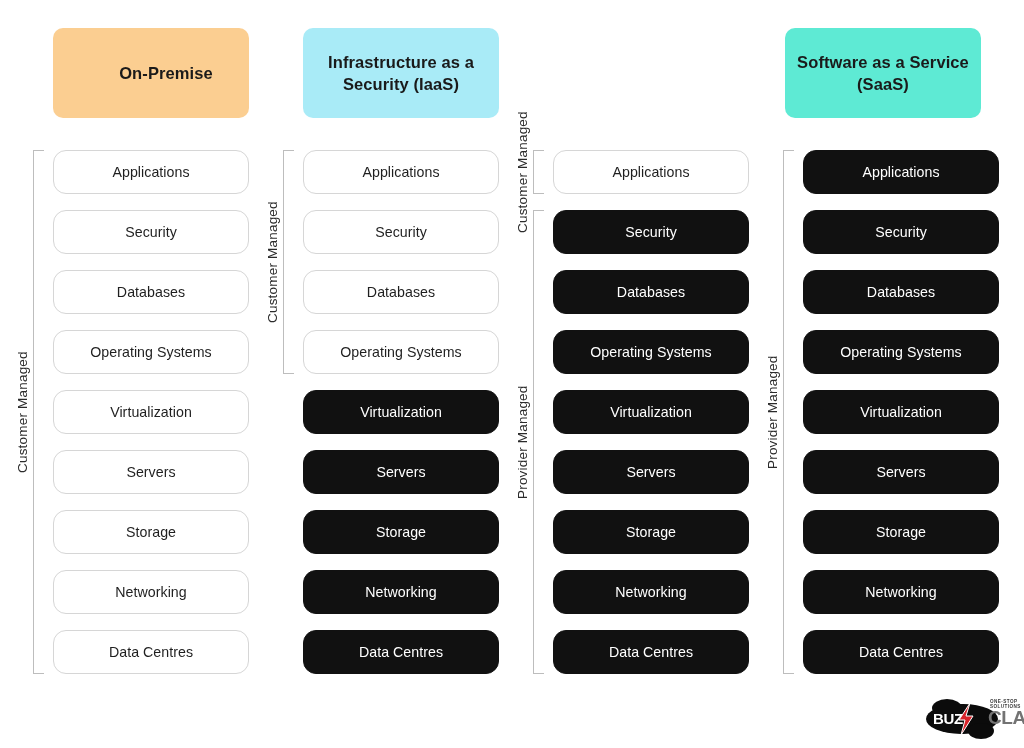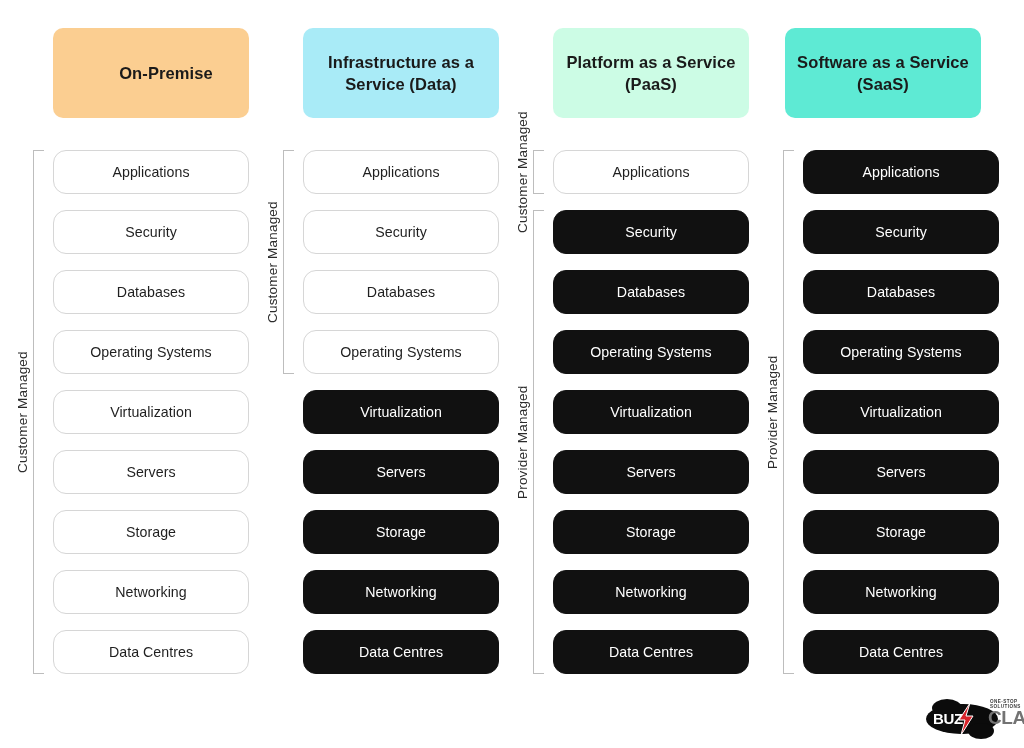--- a/index.html
+++ b/index.html
@@ -215,21 +215,21 @@
       <div class="layer light">
         <span>Networking</span>
       </div>
       <div class="layer light">
         <span>Data Centres</span>
       </div>
     </div>
     <div class="bracket" style="top: 150px; height: 524px; left: 33px;"></div>
     <div class="bracket-label" style="height: 524px; top: 150px; left: 13px; width: 18px; display: flex; align-items: center; justify-content: center;">Customer Managed</div>
     <div class="header-card" style="left: 303px; background: rgb(169, 235, 247);">
-      <div class="header-title">Infrastructure as a Service (Data)</div>
+      <div class="header-title">Infrastructure as a Security (IaaS)</div>
     </div>
     <div class="stack column col-1" style="left: 303px;">
       <div class="layer light">
         <span>Applications</span>
       </div>
       <div class="layer light">
         <span>Security</span>
       </div>
       <div class="layer light">
         <span>Databases</span>
@@ -248,23 +248,20 @@
       </div>
       <div class="layer dark">
         <span>Networking</span>
       </div>
       <div class="layer dark">
         <span>Data Centres</span>
       </div>
     </div>
     <div class="bracket" style="top: 150px; height: 224px; left: 283px;"></div>
     <div class="bracket-label" style="height: 224px; top: 150px; left: 263px; width: 18px; display: flex; align-items: center; justify-content: center;">Customer Managed</div>
-    <div class="header-card" style="left: 553px; background: rgb(204, 252, 229);">
-      <div class="header-title">Platform as a Service (PaaS)</div>
-    </div>
     <div class="stack column col-2" style="left: 553px;">
       <div class="layer light">
         <span>Applications</span>
       </div>
       <div class="layer dark">
         <span>Security</span>
       </div>
       <div class="layer dark">
         <span>Databases</span>
       </div>

